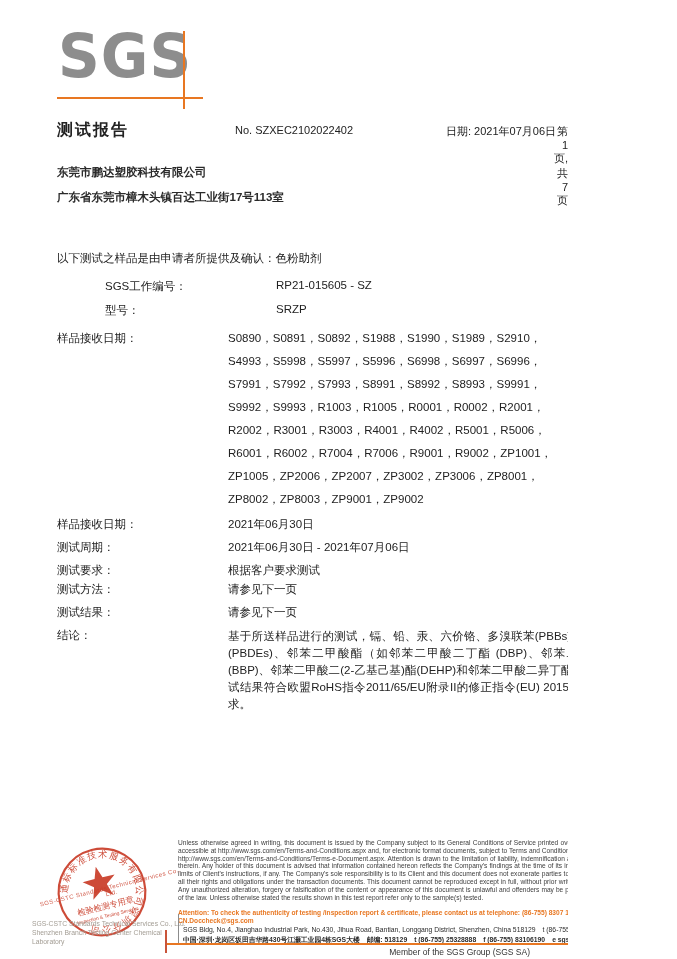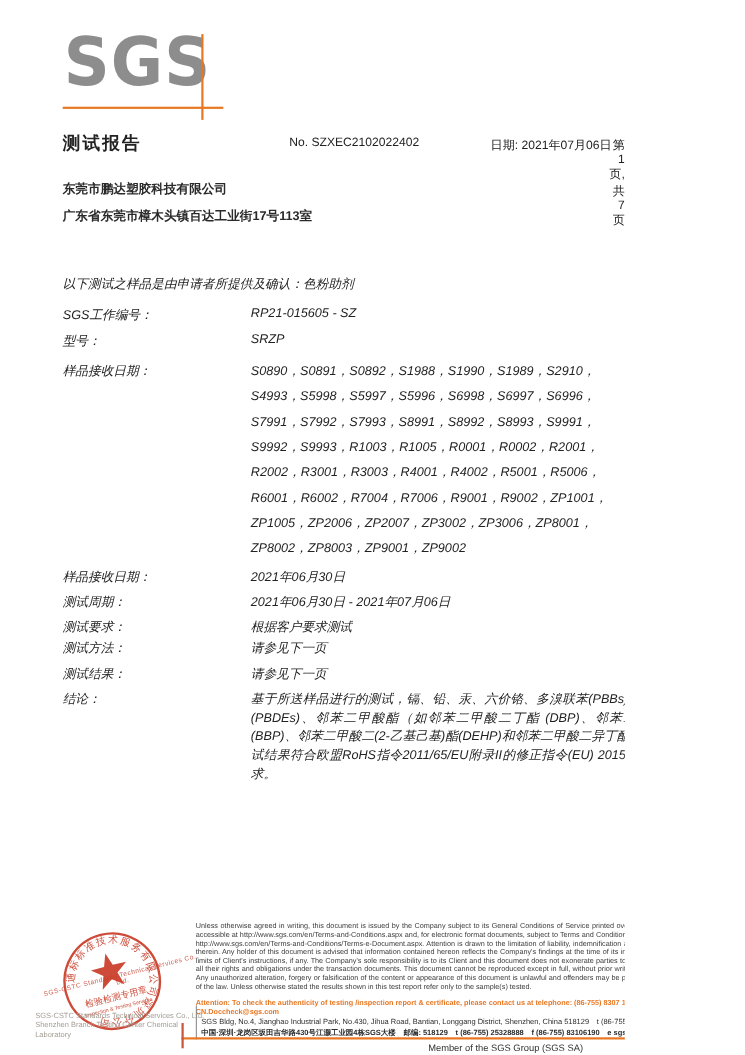--- a/index.html
+++ b/index.html
@@ -19,32 +19,32 @@
     position:absolute; left:58px; top:22px;
     font-size:58px; font-weight:bold;
     color:#8d8d8d; letter-spacing:1px;
     font-family:"DejaVu Sans","Liberation Sans",sans-serif;
     transform:scaleY(1.05);
   }
   .logo-hline { position:absolute; left:57px; top:97px; width:146px; height:2px; background:#e87722; }
   .logo-vline { position:absolute; left:183px; top:31px; width:2px;  height:78px; background:#e87722; }
   
   .report-title { position:absolute; left:57px;  top:120px; font-size:16px; font-weight:bold; letter-spacing:2px; }
-  .report-no    { position:absolute; left:235px; top:124px; font-size:11px;margin-left:28px; }
+  .report-no    { position:absolute; left:235px; top:124px; font-size:11px; }
   .report-date  { position:absolute; left:418px; top:124px; font-size:11px;margin-left:28px; }
   .report-page  { position:absolute; left:552px; top:124px; font-size:11px;text-align:right; }
   
   .applicant { position:absolute; left:57px; top:160px; font-size:11.5px; line-height:25px; font-weight:bold; color:#2a2a2a; }
   
-  .main { position:absolute; left:57px; top:251px; width:585px; font-size:11.5px;font-style:italic; }
+  .main { position:absolute; left:57px; top:251px; width:585px; font-size:11.5px; }
   .intro { margin-bottom:13px; }
   .row { display:flex; align-items:flex-start; }
   .row .lbl { width:171px; flex:none; }
   .row .val { flex:1; }
-  .mb9 { margin-bottom:9px; }
+  .mb9 { margin-bottom:9px;margin-left:48px; }
   .mb8 { margin-bottom:8px;justify-content:center; }
   .mb3 { margin-bottom:4px; }
   .ref-line { line-height:23px; }
   .conclusion-val { line-height:17px; text-align:justify; }
   
   .stamp {
     position:absolute; left:50px; top:840px; width:104px; height:104px;
     transform:rotate(-14deg); opacity:0.92;
   }
   .stamp-diag {

